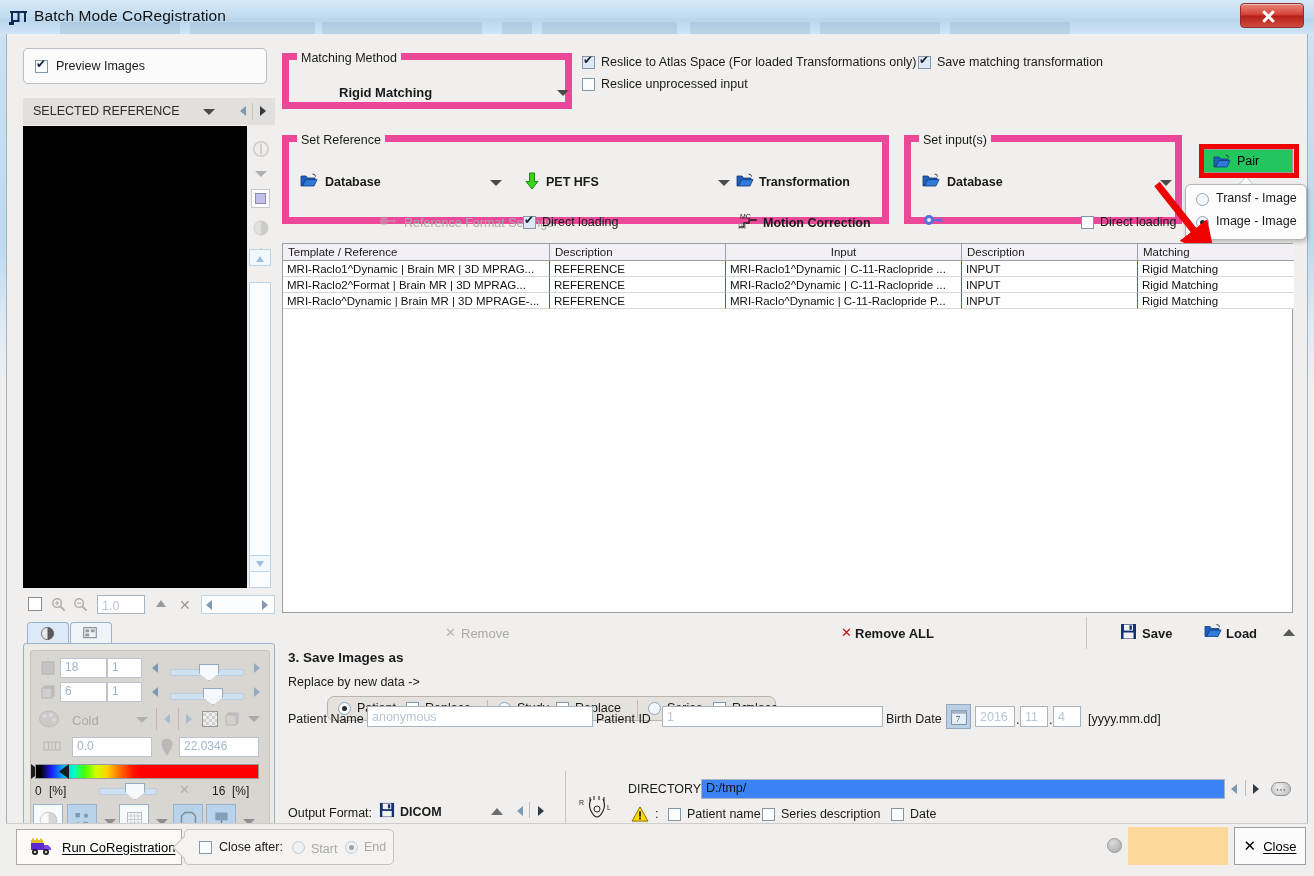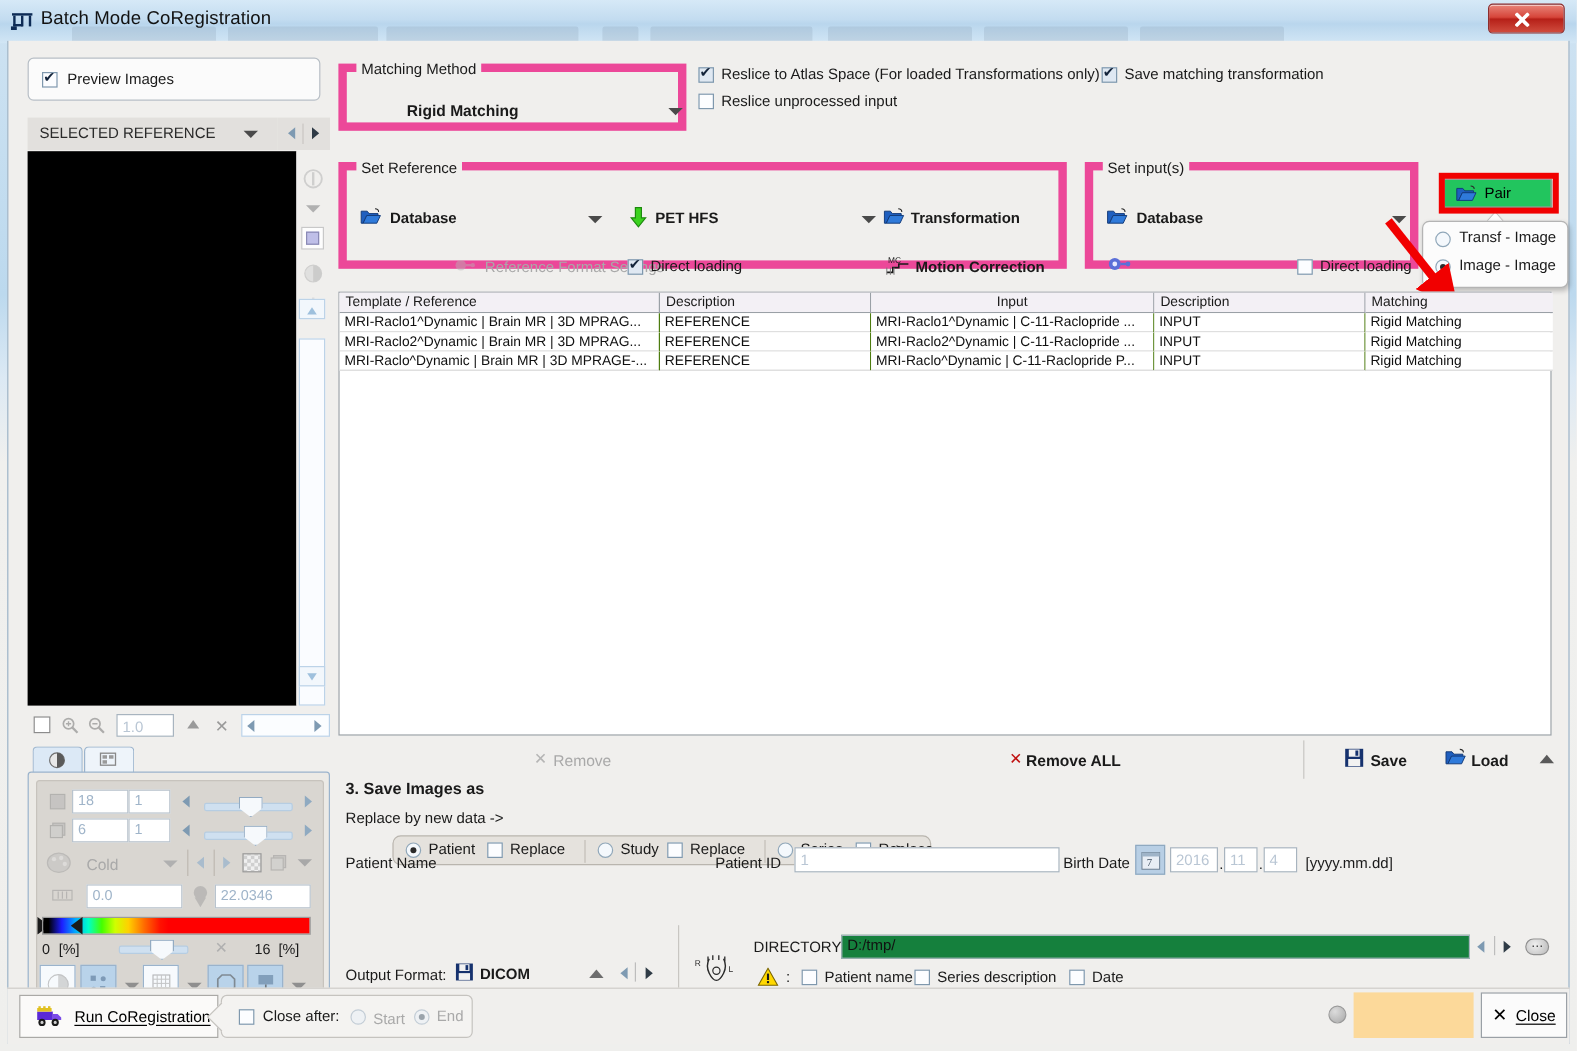--- a/index.html
+++ b/index.html
@@ -256,21 +256,21 @@
 
   
   .group-pill {
     position:absolute; left:281px; top:662px; width:449px; height:25px;
     border:1px solid #b9b5ae; border-radius:7px; background:#e5e2dd;margin-left:39px;
   }
   .divider-v { position:absolute; width:1px; background:#c2bdb6; }
 
   .dir-input {
     position:absolute; left:694px; top:745px; width:524px; height:20px;
-    border:1px solid #a8b4bf; background:#15803d;
+    border:1px solid #a8b4bf; background:#3b82f6;
     font-size:12.5px; color:#111; padding:1px 4px;
   }
   .warn-tri {
     position:absolute; left:624px; top:772px; width:18px; height:16px;
   }
 
   
   .bottombar {
     position:absolute; left:6px; top:823px; width:1302px; height:47px;
     background:#f0efed; border-top:1px solid #cfcdc9;
@@ -654,21 +654,21 @@
       </div>
 
       <div>
         <div class="tbl-td" style="left:0;    top:17px; width:267px;">MRI-Raclo1^Dynamic | Brain MR | 3D MPRAG...</div>
         <div class="tbl-td" style="left:267px;top:17px; width:176px;">REFERENCE</div>
         <div class="tbl-td" style="left:443px;top:17px; width:236px;">MRI-Raclo1^Dynamic | C-11-Raclopride ...</div>
         <div class="tbl-td" style="left:679px;top:17px; width:176px;">INPUT</div>
         <div class="tbl-td" style="left:855px;top:17px; width:156px; border-right:none;">Rigid Matching</div>
       </div>
       <div>
-        <div class="tbl-td" style="left:0;    top:33px; width:267px;">MRI-Raclo2^Dynamic | Brain MR | 3D MPRAG...</div>
+        <div class="tbl-td" style="left:0;    top:33px; width:267px;">MRI-Raclo2^Format | Brain MR | 3D MPRAG...</div>
         <div class="tbl-td" style="left:267px;top:33px; width:176px;">REFERENCE</div>
         <div class="tbl-td" style="left:443px;top:33px; width:236px;">MRI-Raclo2^Dynamic | C-11-Raclopride ...</div>
         <div class="tbl-td" style="left:679px;top:33px; width:176px;">INPUT</div>
         <div class="tbl-td" style="left:855px;top:33px; width:156px; border-right:none;">Rigid Matching</div>
       </div>
       <div>
         <div class="tbl-td" style="left:0;    top:49px; width:267px;">MRI-Raclo^Dynamic | Brain MR | 3D MPRAGE-...</div>
         <div class="tbl-td" style="left:267px;top:49px; width:176px;">REFERENCE</div>
         <div class="tbl-td" style="left:443px;top:49px; width:236px;">MRI-Raclo^Dynamic | C-11-Raclopride P...</div>
         <div class="tbl-td" style="left:679px;top:49px; width:176px;">INPUT</div>
@@ -717,20 +717,21 @@
       <div class="divider-v" style="left:309px; top:3px; height:19px;"></div>
 
       <div class="rdo" style="left:320px; top:5px;"></div>
       <div class="lbl" style="left:339px; top:4px;">Series</div>
       <div class="cbx" style="left:385px; top:5px;"></div>
       <div class="lbl" style="left:404px; top:4px;">Replace</div>
     </div>
     <div class="lbl" style="left:736px; top:667px;">:&gt;</div>
 
     <div class="lbl" style="left:281px; top:678px;">Patient Name</div>
+    <div class="txtbox ph" style="left:360px; top:672px; width:226px; height:21px;">anonymous</div>
 
     <div class="lbl" style="left:589px; top:678px;">Patient ID</div>
     <div class="txtbox ph" style="left:655px; top:672px; width:221px; height:21px;">1</div>
 
     <div class="lbl" style="left:879px; top:678px;">Birth Date</div>
     <div style="position:absolute;left:939px;top:670px;width:25px;height:25px;border:1px solid #8fa9c0;background:#b8cfe5;cursor:pointer;">
       <svg viewBox="0 0 22 22" style="position:absolute;left:3px;top:3px;width:18px;height:18px;">
         <rect x="2" y="3" width="18" height="17" fill="#e8eef5" stroke="#6c7f92"></rect>
         <rect x="2" y="3" width="18" height="4" fill="#9fb4c8"></rect>
         <text x="7" y="17" font-size="11" font-family="Liberation Serif" fill="#3c4c5c">7</text>

